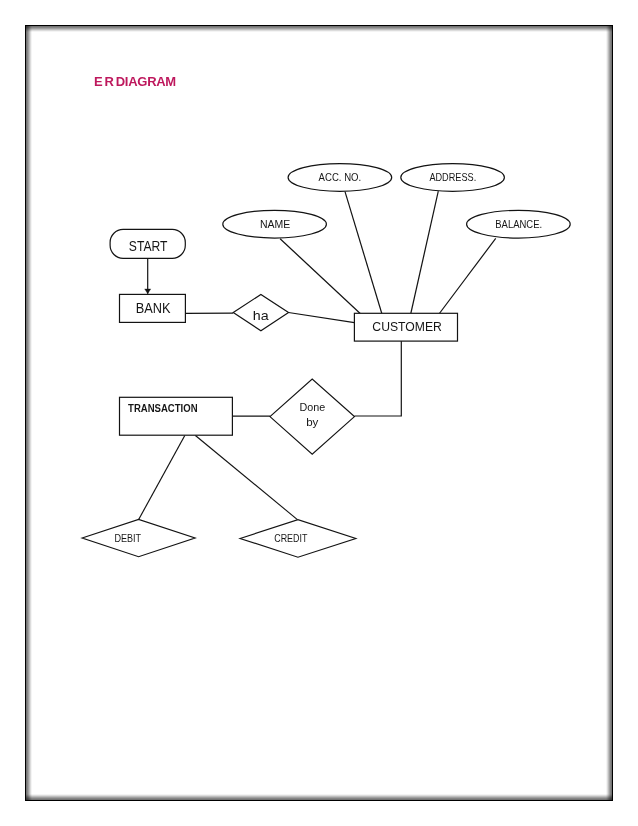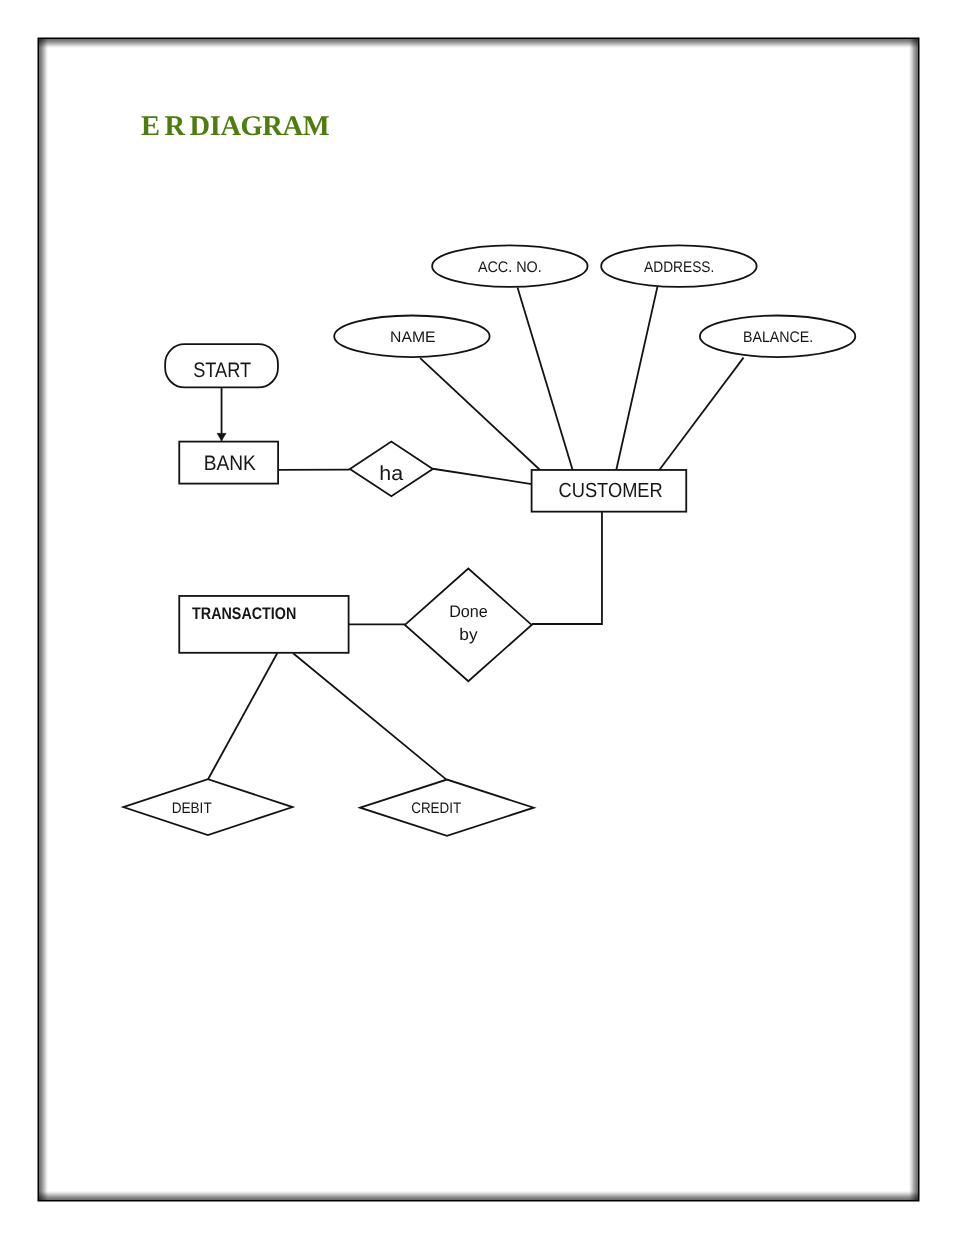--- a/index.html
+++ b/index.html
@@ -12,23 +12,23 @@
   #sheet-shade div{position:absolute;mix-blend-mode:darken;}
   .sh-l{left:0;top:0;bottom:0;width:6px;
         background:linear-gradient(to right,rgba(0,0,0,.58) 0%,rgba(0,0,0,.45) 30%,rgba(0,0,0,.26) 58%,rgba(0,0,0,.10) 80%,rgba(0,0,0,0) 100%);}
   .sh-r{right:0;top:0;bottom:0;width:6px;
         background:linear-gradient(to left,rgba(0,0,0,.58) 0%,rgba(0,0,0,.45) 30%,rgba(0,0,0,.26) 58%,rgba(0,0,0,.10) 80%,rgba(0,0,0,0) 100%);}
   .sh-t{left:0;right:0;top:0;height:6px;
         background:linear-gradient(to bottom,rgba(0,0,0,.58) 0%,rgba(0,0,0,.45) 30%,rgba(0,0,0,.26) 58%,rgba(0,0,0,.10) 80%,rgba(0,0,0,0) 100%);}
   .sh-b{left:0;right:0;bottom:0;height:6px;
         background:linear-gradient(to top,rgba(0,0,0,.58) 0%,rgba(0,0,0,.45) 30%,rgba(0,0,0,.26) 58%,rgba(0,0,0,.10) 80%,rgba(0,0,0,0) 100%);}
   #title{position:absolute;left:93.9px;top:74.4px;
-         font-family:Liberation Serif, serif;font-stretch:condensed;
-         font-weight:bold;font-size:19px;
-         letter-spacing:-0.28px;word-spacing:-1.2px;color:#4d7c0f;white-space:nowrap;
+         font-family:Liberation Sans, sans-serif;font-stretch:condensed;
+         font-weight:bold;font-size:13px;
+         letter-spacing:-0.28px;word-spacing:-1.2px;color:#be185d;white-space:nowrap;
          will-change:transform;transform:translateZ(0);}
   #canvas{position:absolute;left:0;top:0;width:638px;height:826px;}
   text{font-family:"Liberation Sans",sans-serif;}
   svg{shape-rendering:geometricPrecision;}
   #canvas{will-change:transform;transform:translateZ(0);}
 </style>
 </head>
 <body>
 
 <div id="sheet">

